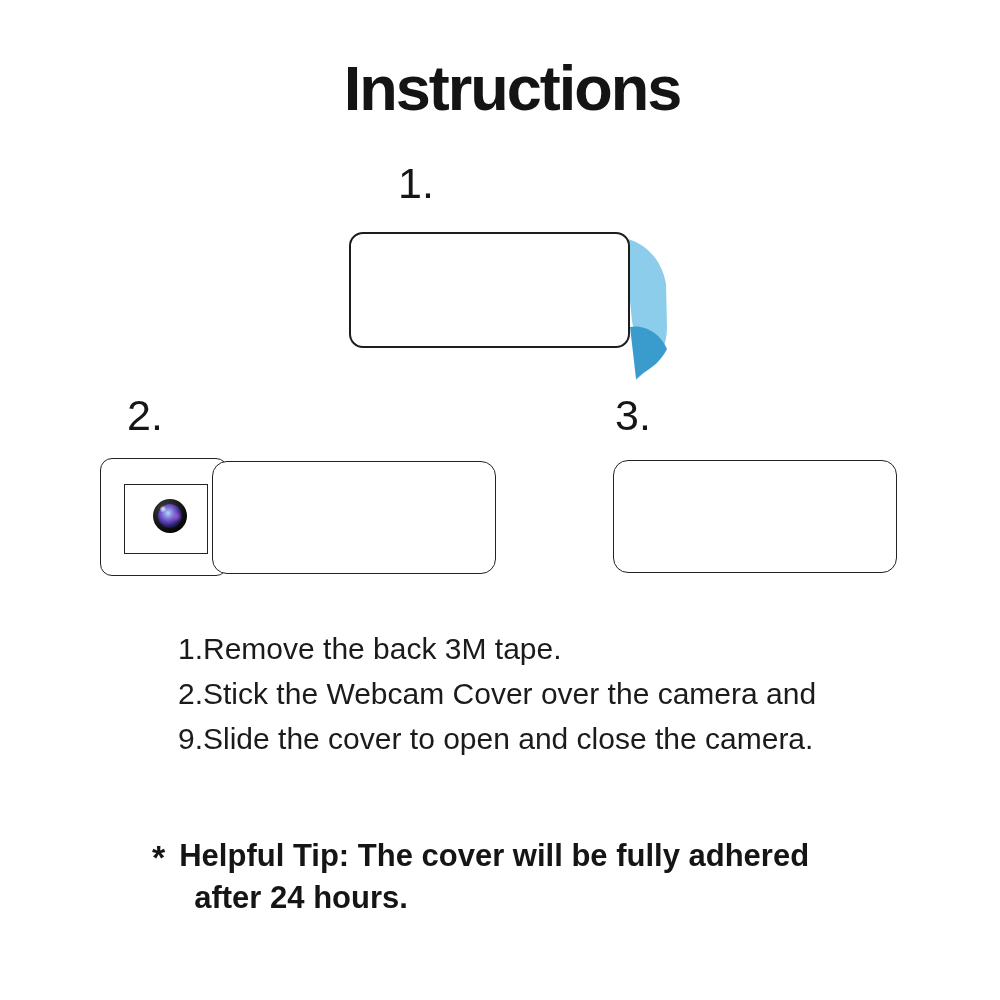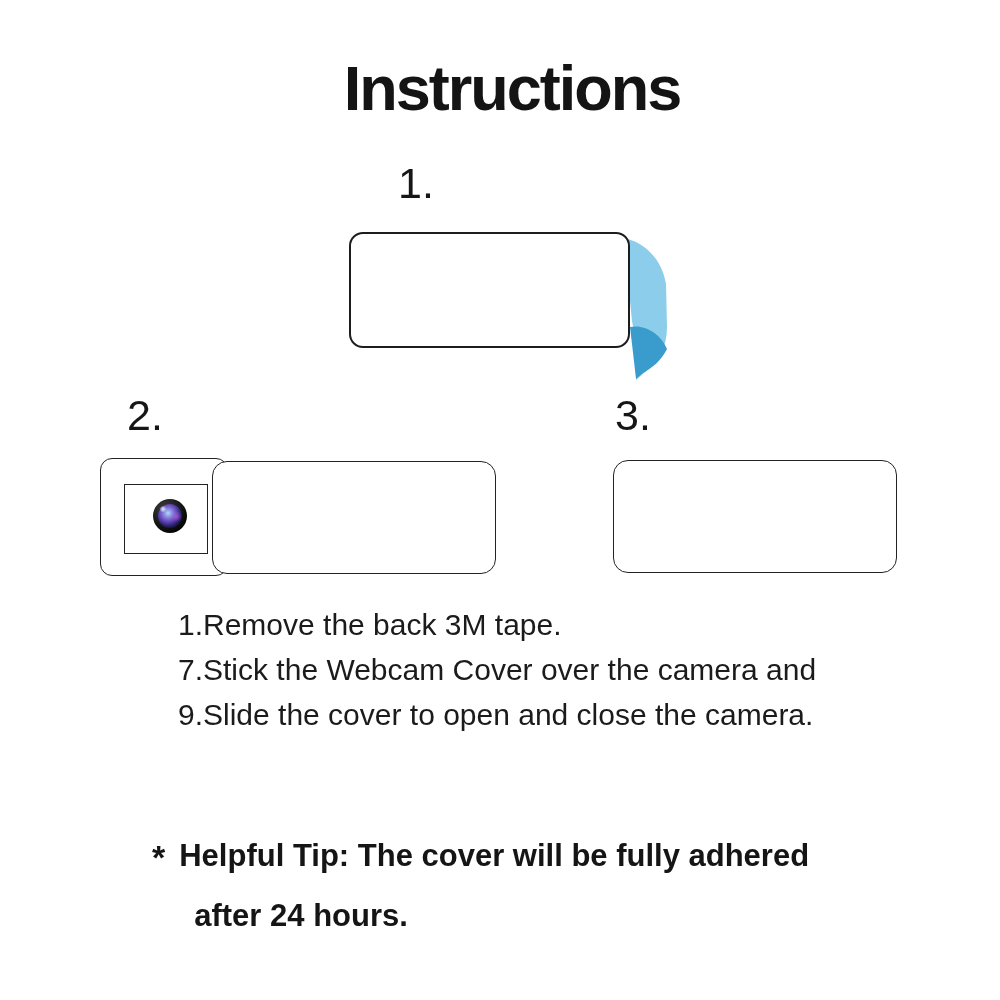--- a/index.html
+++ b/index.html
@@ -111,21 +111,21 @@
     left: 6px; top: 7px;
     width: 8px; height: 6px;
     border-radius: 50%;
     transform: rotate(-25deg);
     background: radial-gradient(circle, rgba(235,248,255,0.95) 0%, rgba(235,248,255,0) 75%);
   }
 
   
   .instructions {
     position: absolute;
-    left: 178px; top: 602px;
+    left: 178px; top: 626px;
     font-size: 30px;
     line-height: 45px;
     color: #1b1b1b;
     white-space: nowrap;
   }
 
   
   .tip {
     position: absolute;
     left: 152px; top: 835px;
@@ -135,21 +135,21 @@
     font-weight: bold;
     line-height: 42px;
     color: #151515;
     white-space: nowrap;
   }
   .tip .star {
     font-size: 34px;
     margin-right: 14px;
     line-height: 44px;
   }
-  .tip .tip-line-2 { padding-left: 15px; margin-top: 18px; }
+  .tip .tip-line-2 { padding-left: 15px; }
 </style>
 </head>
 <body>
 
 <div class="canvas">
 
   <div class="title">Instructions</div>
 
   <div class="step-num num-1">1.</div>
   <svg class="tape-svg" viewBox="0 0 50 142" aria-hidden="true">
@@ -165,21 +165,21 @@
     <div class="iris"></div>
     <div class="glint"></div>
   </div>
   <div class="piece rect-s2-cover"></div>
 
   <div class="step-num num-3">3.</div>
   <div class="piece rect-step3"></div>
 
   <div class="instructions">
     <div>1.Remove the back 3M tape.</div>
-    <div>7.Stick the Webcam Cover over the camera and</div>
+    <div>2.Stick the Webcam Cover over the camera and</div>
     <div>9.Slide the cover to open and close the camera.</div>
   </div>
 
   <div class="tip">
     <span class="star">*</span>
     <div>
       <div class="tip-line-1">Helpful Tip: The cover will be fully adhered</div>
       <div class="tip-line-2">after 24 hours.</div>
     </div>
   </div>

